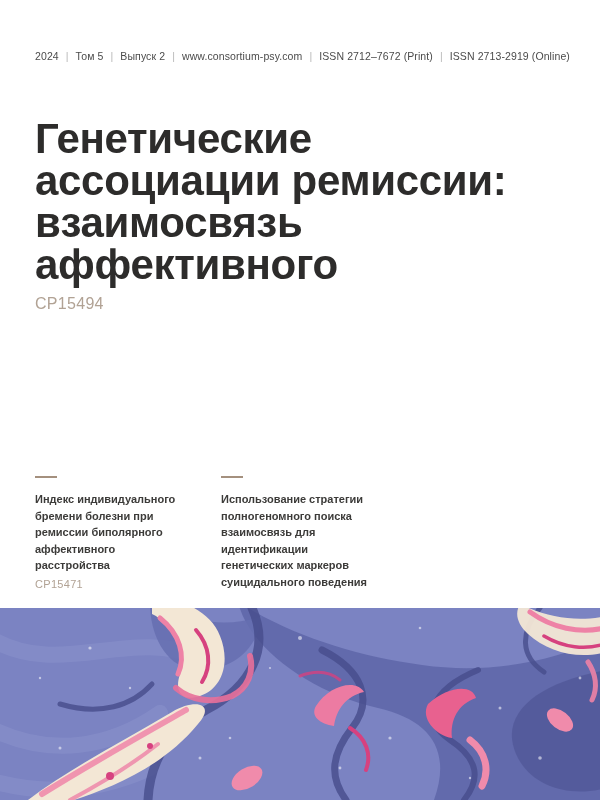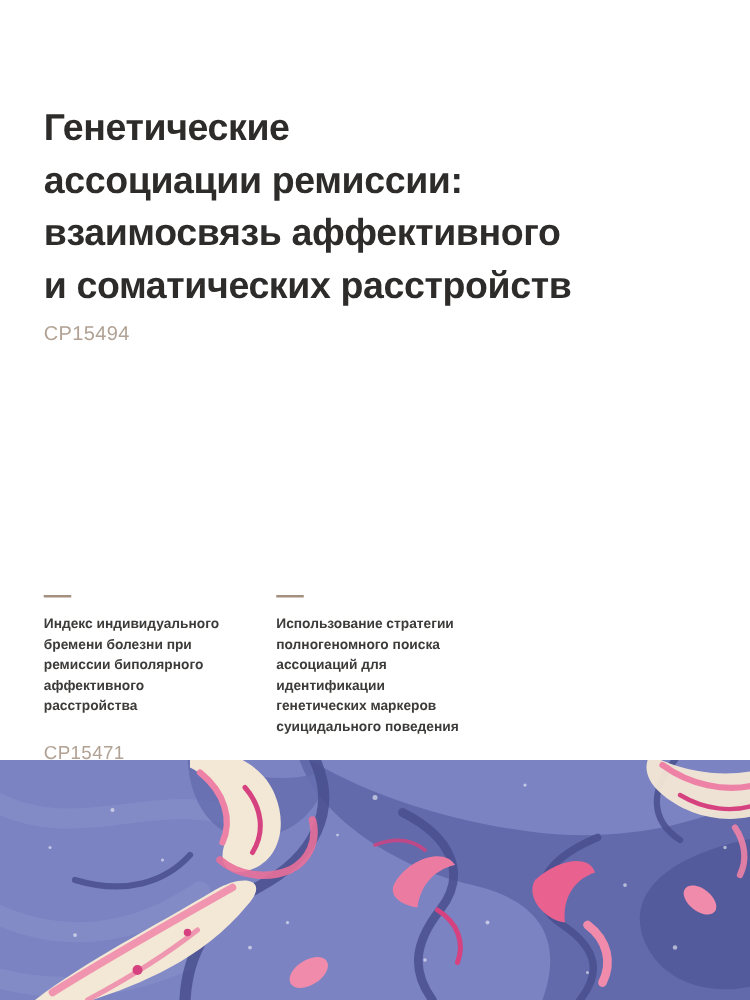--- a/index.html
+++ b/index.html
@@ -52,21 +52,21 @@
   }
   
   .feature {
     padding: 0 35px;
     margin-top: 56px;
   }
   .headline {
     margin: 0;
     color: #2d2c2b;
     font-weight: 700;
-    font-size: 30px;
+    font-size: 42px;
     line-height: 42px;
     letter-spacing: -0.3px;
   }
   .headline span { display: block; }
   .article-code {
     margin-top: 9px;
     font-size: 16px;
     color: #b1a294;
     letter-spacing: 0.3px;
   }
@@ -86,63 +86,65 @@
     background: #a4907e;
     margin-bottom: 13px;
   }
   .teaser .t-title {
     font-size: 11px;
     font-weight: 700;
     line-height: 16.5px;
     color: #3c3b39;
   }
   .teaser .t-code {
-    margin-top: 20px;
-    font-size: 15px;
+    margin-top: 4px;
+    font-size: 11px;
     color: #b1a294;
     letter-spacing: 0.3px;
   }
   
   .cover-art {
     position: absolute;
     left: 0;
     bottom: 0;
     width: 600px;
     height: 192px;
     overflow: hidden;
   }
   .cover-art svg { display: block; }
 </style>
 </head>
 <body>
 
 <div class="cover">
 
   <header class="masthead">
+    <div class="issue-meta">
+      <span>2024</span><span class="sep">|</span><span>Том 5</span><span class="sep">|</span><span>Выпуск 2</span><span class="sep">|</span><span>www.consortium-psy.com</span><span class="sep">|</span><span>ISSN 2712–7672 (Print)</span><span class="sep">|</span><span>ISSN 2713-2919 (Online)</span>
+    </div>
   </header>
 
   <section class="feature">
     <h2 class="headline">
       <span>Генетические</span>
       <span>ассоциации ремиссии:</span>
       <span>взаимосвязь аффективного</span>
-      <span>и соматических расстройств</span>
     </h2>
     <div class="article-code">CP15494</div>
   </section>
 
   <section class="teasers">
     <article class="teaser">
       <div class="rule"></div>
       <div class="t-title">Индекс индивидуального бремени болезни при ремиссии биполярного аффективного расстройства</div>
       <div class="t-code">CP15471</div>
     </article>
     <article class="teaser">
       <div class="rule"></div>
-      <div class="t-title">Использование стратегии полногеномного поиска ассоциаций для идентификации генетических маркеров суицидального поведения</div>
+      <div class="t-title">Использование стратегии полногеномного поиска взаимосвязь для идентификации генетических маркеров суицидального поведения</div>
     </article>
   </section>
 
   <div class="cover-art">
     <svg width="600" height="192" viewBox="0 0 600 192" preserveAspectRatio="none" xmlns="http://www.w3.org/2000/svg">
 
       <rect width="600" height="192" fill="#7b83c2"></rect>
 
       <g fill="none" stroke="#868ec9" stroke-width="16" stroke-linecap="round" opacity="0.8">
         <path d="M-10,30 C60,72 130,18 200,50"></path>

